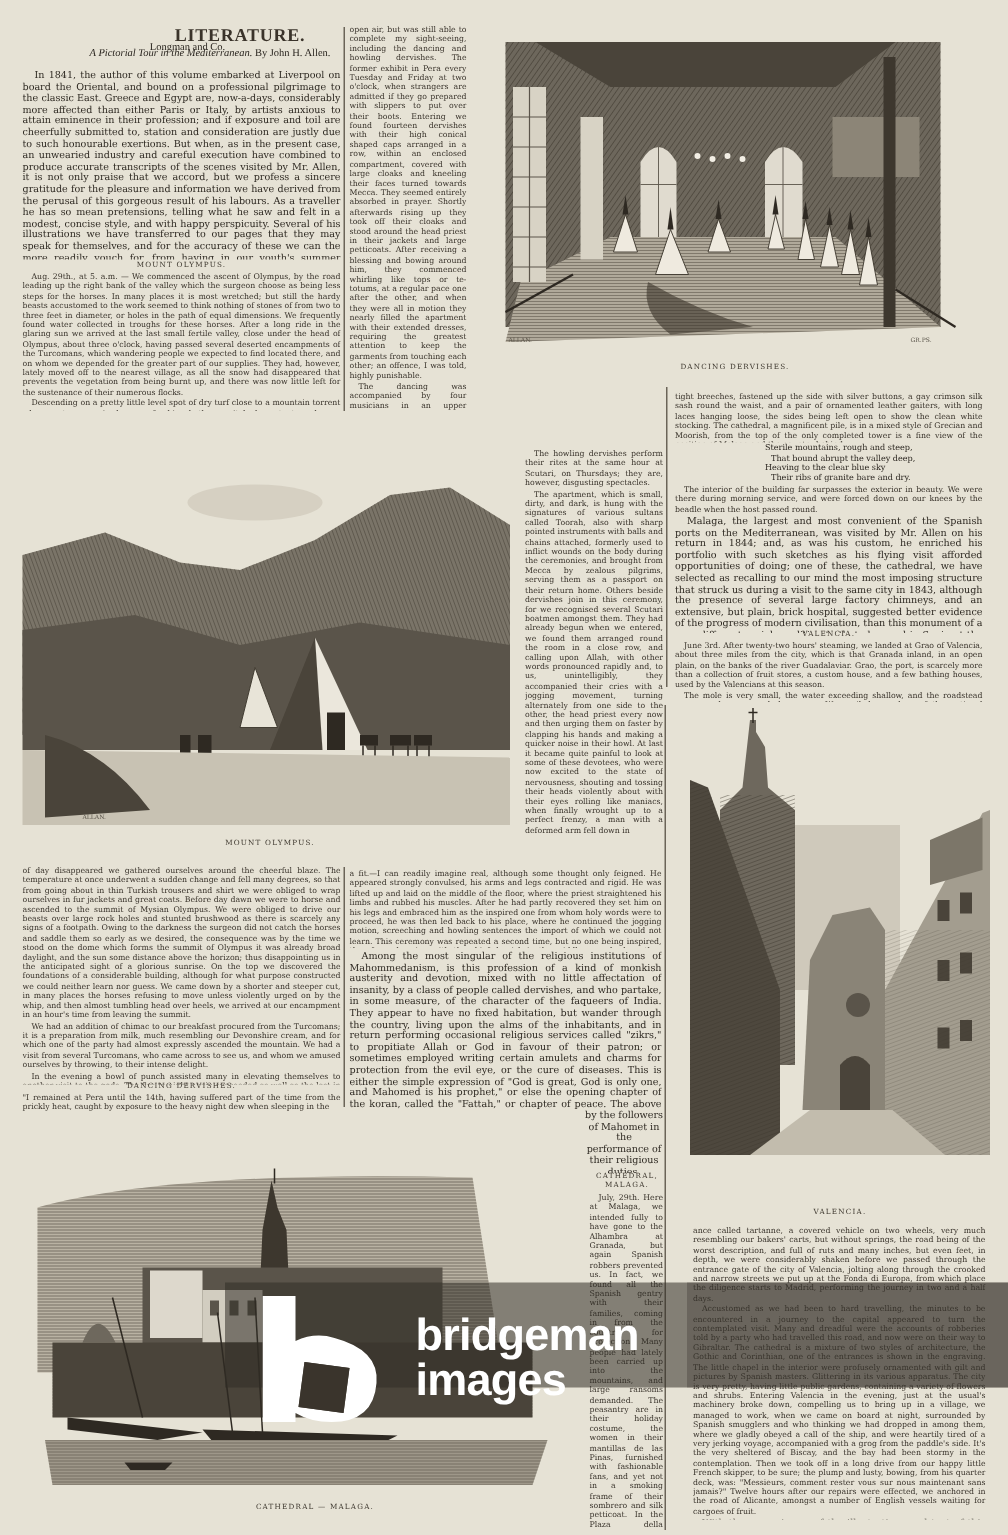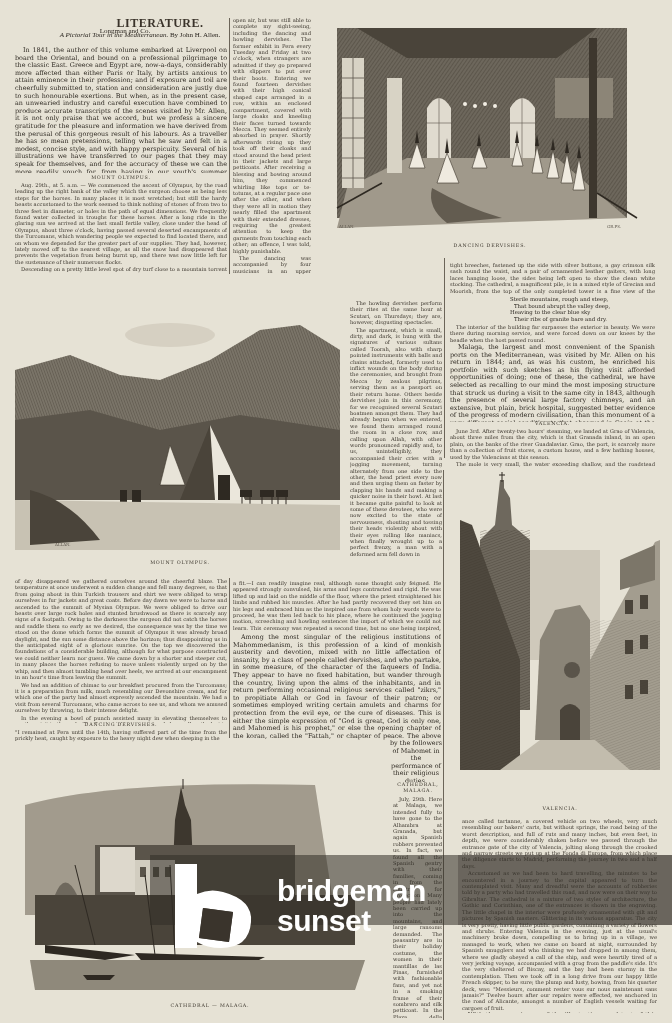--- a/index.html
+++ b/index.html
@@ -323,14 +323,14 @@
 <div class="abs" style="left:150px;top:855px;width:522px;height:70px;background:rgba(50,45,38,0.55);"></div>
 <div class="abs" style="left:458px;top:855px;width:214px;height:70px;background:rgba(60,55,48,0.35);"></div>
 <div class="abs" style="left:175px;top:864px;width:80px;height:86px;">
   <svg width="80" height="86" viewBox="0 0 80 86">
     <path class="wm-b" d="M0 0 L22 0 L22 30 Q35 24 48 28 Q78 36 76 58 Q74 84 46 84 Q32 84 22 78 L22 84 L0 84 Z M28 44 L24 74 L54 78 L58 48 Z"></path>
     <path d="M28 44 L58 48 L54 78 L24 74 Z" fill="#3a342c"></path>
   </svg>
 </div>
 <div class="abs" style="left:277px;top:876px;font-family:'Liberation Sans',sans-serif;font-weight:bold;color:#ffffff;font-size:30px;line-height:30px;letter-spacing:-0.5px;">
   <div>bridgeman</div>
-  <div>sunset</div>
+  <div>images</div>
 </div>
 
 </body></html>

